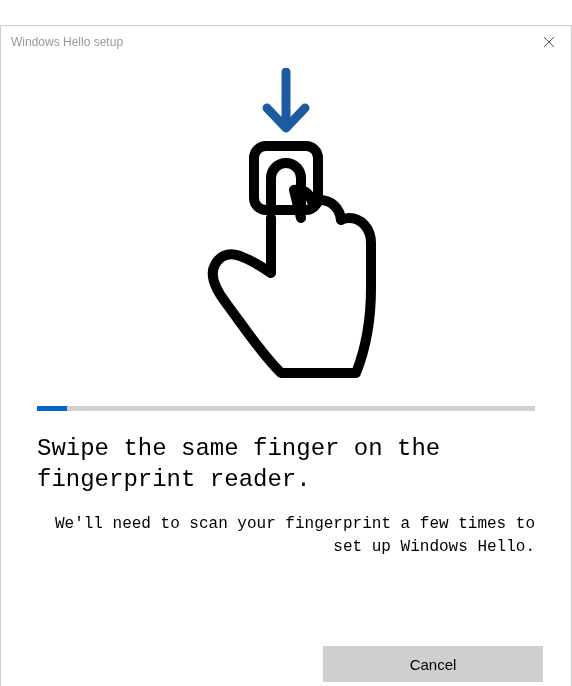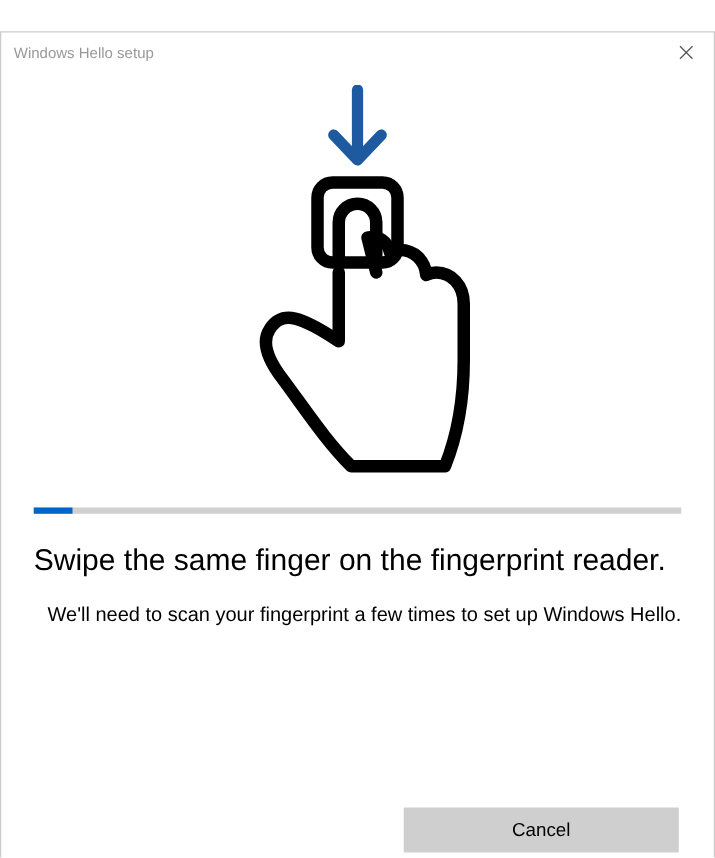--- a/index.html
+++ b/index.html
@@ -42,23 +42,24 @@
       justify-content: center;
       cursor: pointer;
       color: #666;
     }
     .close-btn svg {
       width: 12px;
       height: 12px;
     }
     .content {
       flex: 1;
-      padding: 0 26px;
+      padding: 0 36px;
       display: flex;
       flex-direction: column;
+      font-family: Liberation Mono, monospace;
     }
     .illustration {
       display: flex;
       justify-content: center;
       align-items: center;
       padding: 10px 0 18px 0;
     }
     .progress-bar {
       height: 5px;
       background: #d0d0d0;

